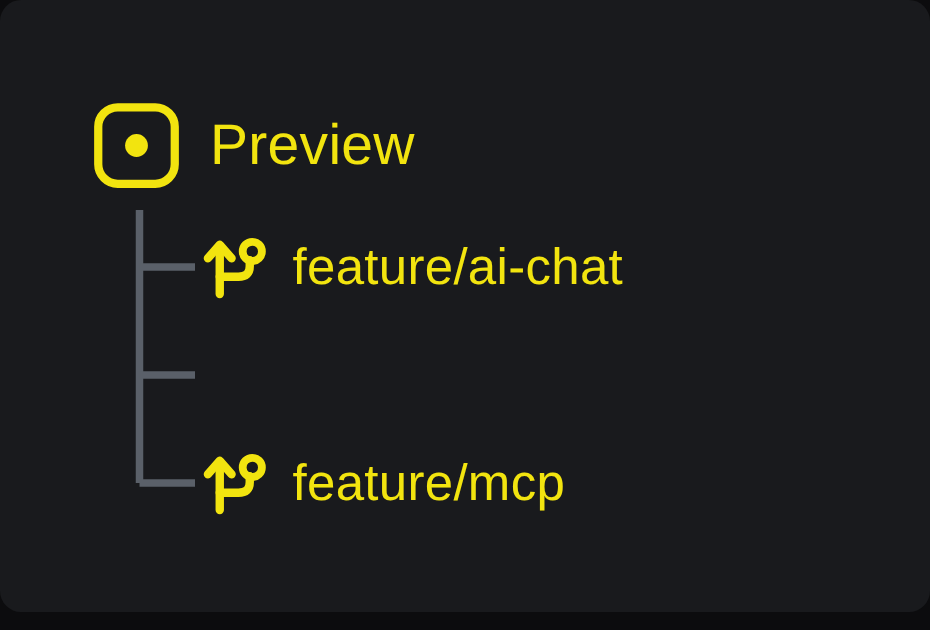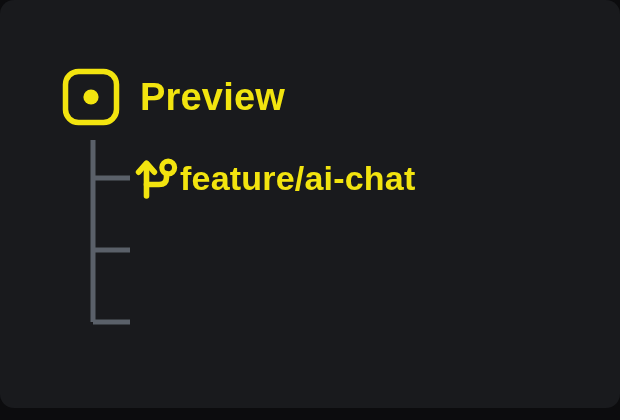--- a/index.html
+++ b/index.html
@@ -16,21 +16,20 @@
   }
 
   #app {
     position: relative;
     width: 620px;
     height: 408px;
     box-sizing: border-box;
     background: #191a1d;
     border-radius: 14px;
     overflow: hidden;
-    font-weight: bold;
   }
 
   
   .root-row {
     position: absolute;
     left: 62px;
     top: 64px;
     display: flex;
     align-items: center;
     height: 66px;
@@ -76,21 +75,21 @@
   .child-row.r2 { top: 296px; }
 
   .branch-icon {
     width: 46px;
     height: 44px;
     flex: 0 0 46px;
     display: block;
   }
 
   .child-label {
-    margin-left: 1px;
+    margin-left: 16px;
     font-size: 34px;
     line-height: 1;
     color: #f2e40f;
     letter-spacing: 0.2px;
     white-space: nowrap;
   }
 </style>
 </head>
 <body>
 
@@ -125,14 +124,25 @@
 
         <path d="M 13.5 28.5 L 26 28.5 Q 33.5 28.5 33.5 21.5 L 33.5 17.5"></path>
       </g>
 
       <circle cx="35.2" cy="11.6" r="6.4" fill="none" stroke="#f2e40f" stroke-width="5.2"></circle>
     </svg>
     <span class="child-label">feature/ai-chat</span>
   </div>
 
 
+  <div class="child-row r2">
+    <svg class="branch-icon" viewBox="0 0 46 44" aria-hidden="true">
+      <g fill="none" stroke="#f2e40f" stroke-width="5.6" stroke-linecap="round" stroke-linejoin="round">
+        <path d="M 13.5 40 L 13.5 8.5"></path>
+        <path d="M 5.6 16.2 L 13.5 7.2 L 21.4 16.2"></path>
+        <path d="M 13.5 28.5 L 26 28.5 Q 33.5 28.5 33.5 21.5 L 33.5 17.5"></path>
+      </g>
+      <circle cx="35.2" cy="11.6" r="6.4" fill="none" stroke="#f2e40f" stroke-width="5.2"></circle>
+    </svg>
+    <span class="child-label">feature/mcp</span>
+  </div>
 
 </div>
 
 </body></html>

